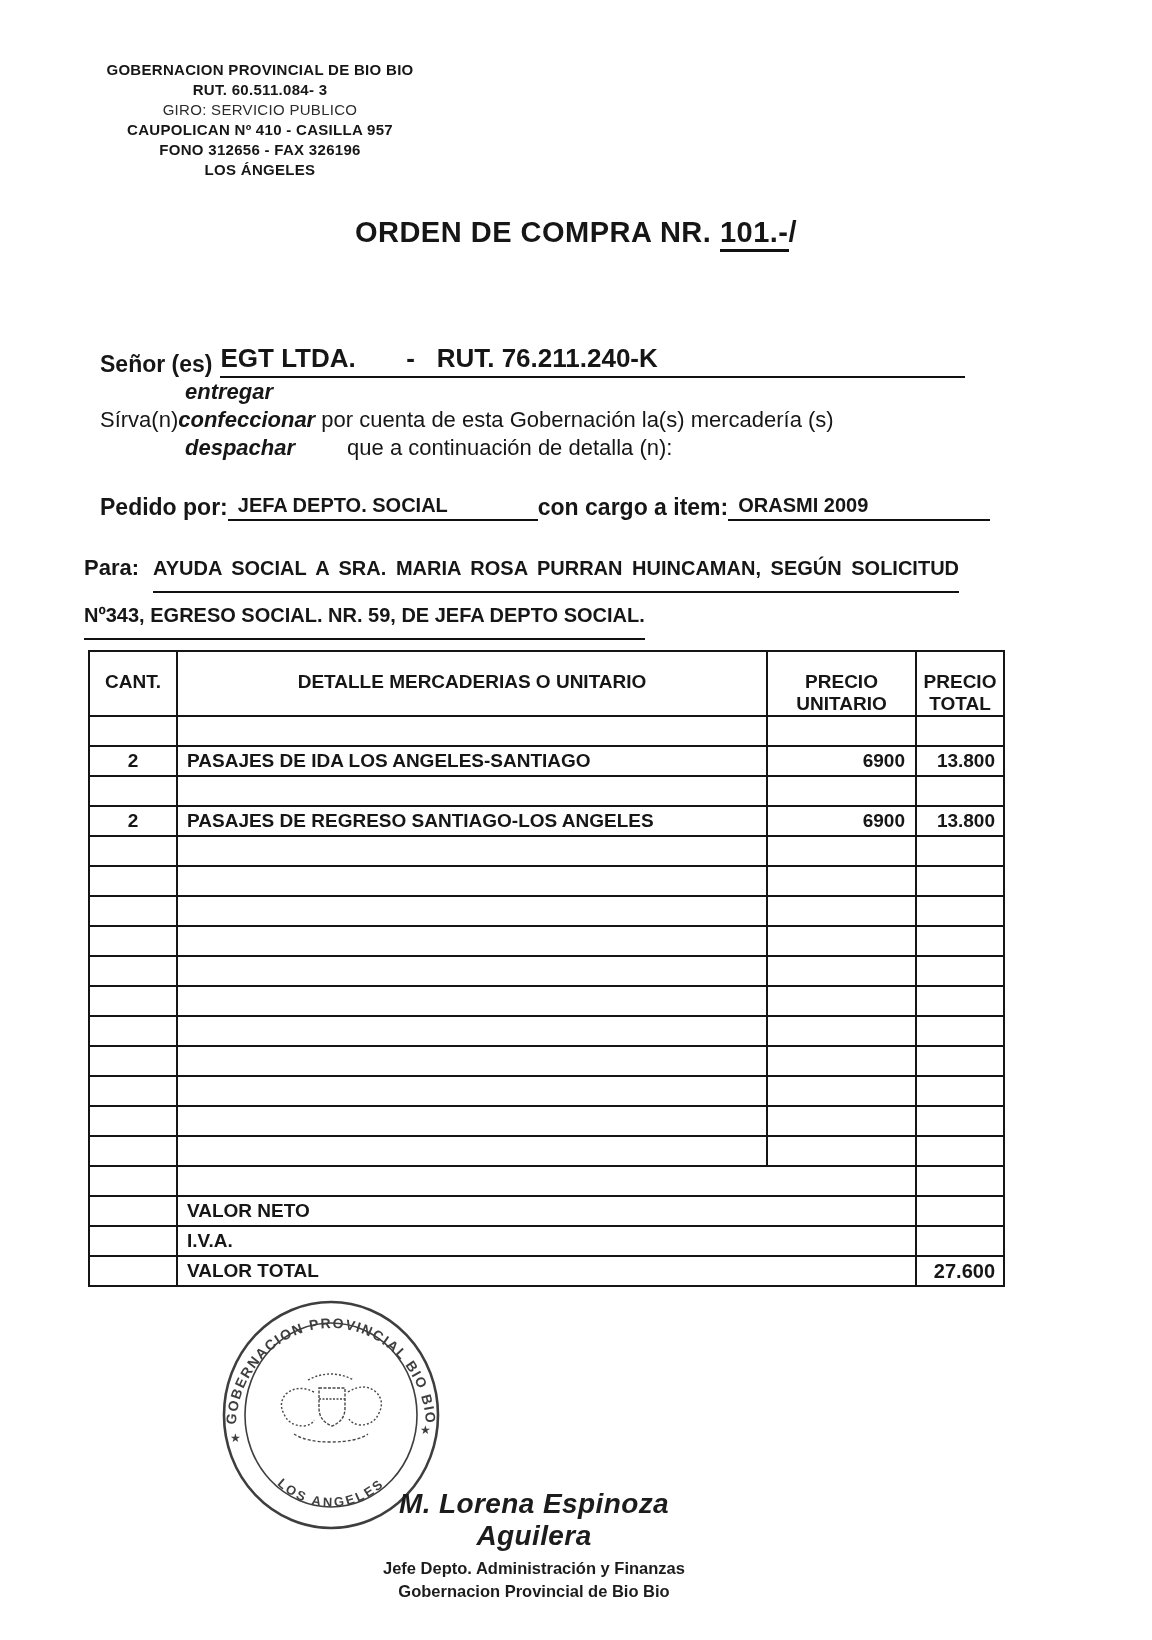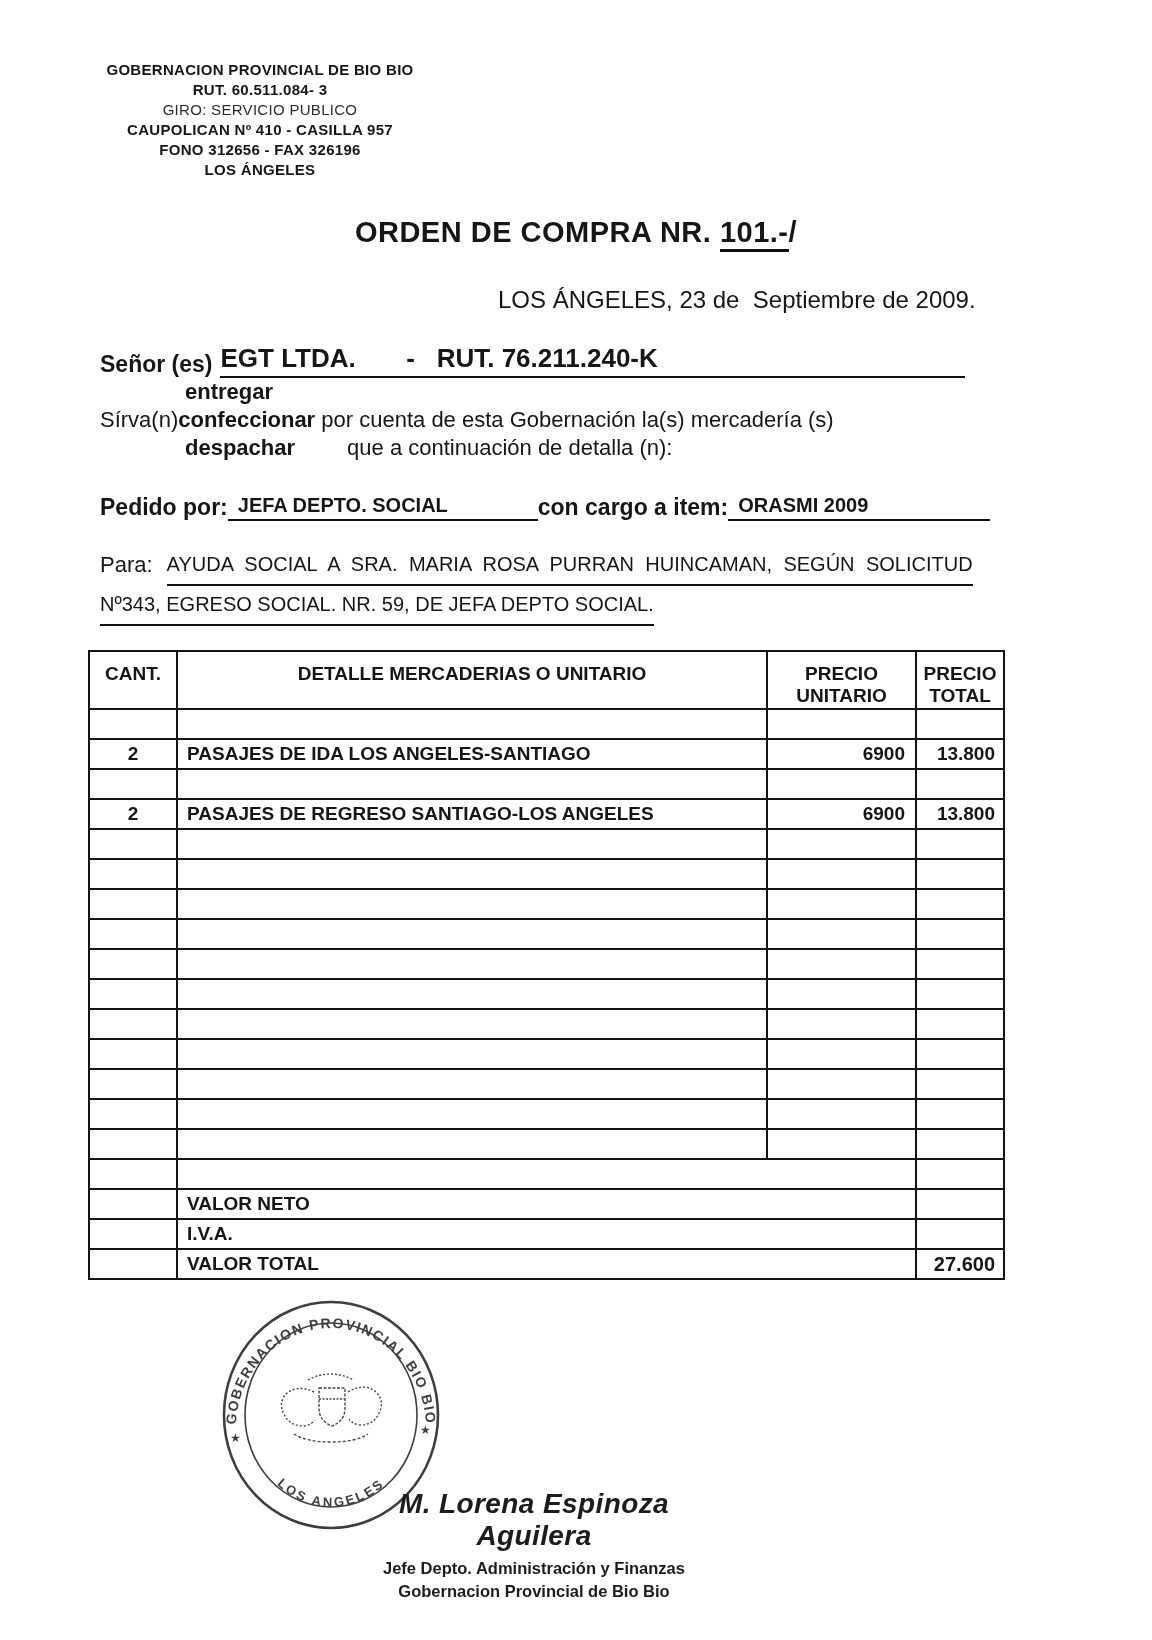--- a/index.html
+++ b/index.html
@@ -19,39 +19,39 @@
   
   .dateline { position:absolute; left:498px; top:286px; font-size:24px; white-space:pre; }
   
   .senor-row { position:absolute; left:100px; top:343px; width:865px; display:flex; align-items:flex-end; }
   .senor-label { font-size:23px; font-weight:bold; white-space:pre; }
   .senor-value { flex:1; margin-left:8px; border-bottom:2px solid #111; font-size:26px;
     font-weight:bold; white-space:pre; padding-bottom:2px; }
   
   .instr { position:absolute; left:100px; top:378px; font-size:22px; line-height:28px; }
   .instr .ind { padding-left:85px; }
-  .instr b { font-weight:bold; }
+  .instr b { font-weight:bold;font-style:italic; }
   .instr .gap { display:inline-block; width:52px; }
   
   .pedido-row { position:absolute; left:100px; top:494px; width:890px; display:flex; align-items:flex-end; font-size:23px; }
   .pedido-label, .cargo-label { font-weight:bold; white-space:pre; }
   .fill-line { border-bottom:2px solid #111; font-size:20px; font-weight:bold; padding:0 4px 2px 10px; white-space:pre; }
   .pedido-value { width:296px; }
   .cargo-value { flex:1; }
   
-  .para { position:absolute; left:100px; top:546px; width:900px; font-size:20px; font-weight:normal; line-height:37px; }
+  .para { position:absolute; left:84px; top:546px; width:900px; font-size:20px; font-weight:bold; line-height:44px; }
   .para .para-label { font-size:22px; margin-right:14px; vertical-align:top; }
   .para .l1 { display:inline-block; width:806px; border-bottom:2.5px solid #111;
     text-align:justify; text-align-last:justify; padding-bottom:1px; }
   .para .l2 { display:inline-block; border-bottom:2.5px solid #111; padding-bottom:1px; }
   
   .po-table { position:absolute; left:88px; top:650px; border-collapse:collapse; table-layout:fixed; width:915px;
     font-size:19px; font-weight:bold; }
   .po-table td, .po-table th { border:2px solid #151515; padding:0 6px; overflow:hidden; }
-  .po-table th { vertical-align:top; padding-top:11px; text-align:center; line-height:22px; }
+  .po-table th { vertical-align:top; padding-top:19px; text-align:center; line-height:22px; }
   .hdr-row { height:58px; }
   .body-row { height:30px; }
   .c-cant { text-align:center; }
   .c-detail { text-align:left; padding-left:9px !important; }
   .c-unit { text-align:right; padding-right:10px !important; }
   .c-total { text-align:right; padding-right:8px !important; }
   .sum-label { text-align:left; padding-left:9px !important; font-weight:bold; }
   .sum-total { font-size:20px; }
   
   .stamp { position:absolute; left:218px; top:1296px; opacity:0.9; }
@@ -70,21 +70,20 @@
     <div>GOBERNACION PROVINCIAL DE BIO BIO</div>
     <div>RUT. 60.511.084- 3</div>
     <div class="lh-light">GIRO: SERVICIO PUBLICO</div>
     <div>CAUPOLICAN Nº 410 -  CASILLA 957</div>
     <div>FONO  312656  - FAX 326196</div>
     <div>LOS ÁNGELES</div>
   </div>
 
   <div class="doc-title"><span>ORDEN DE COMPRA NR. </span><span class="num">101.-</span><span>/</span></div>
 
-  <div class="dateline">LOS ÁNGELES, 23 de  Septiembre de 2009.</div>
 
   <div class="senor-row">
     <span class="senor-label">Señor (es)</span>
     <span class="senor-value">EGT LTDA.       -   RUT. 76.211.240-K</span>
   </div>
 
   <div class="instr">
     <div class="ind"><b>entregar</b></div>
     <div><span>Sírva(n)</span><b>confeccionar</b><span> por cuenta de esta Gobernación la(s) mercadería (s)</span></div>
     <div class="ind"><b>despachar</b><span class="gap"></span><span>que a continuación de detalla (n):</span></div>

